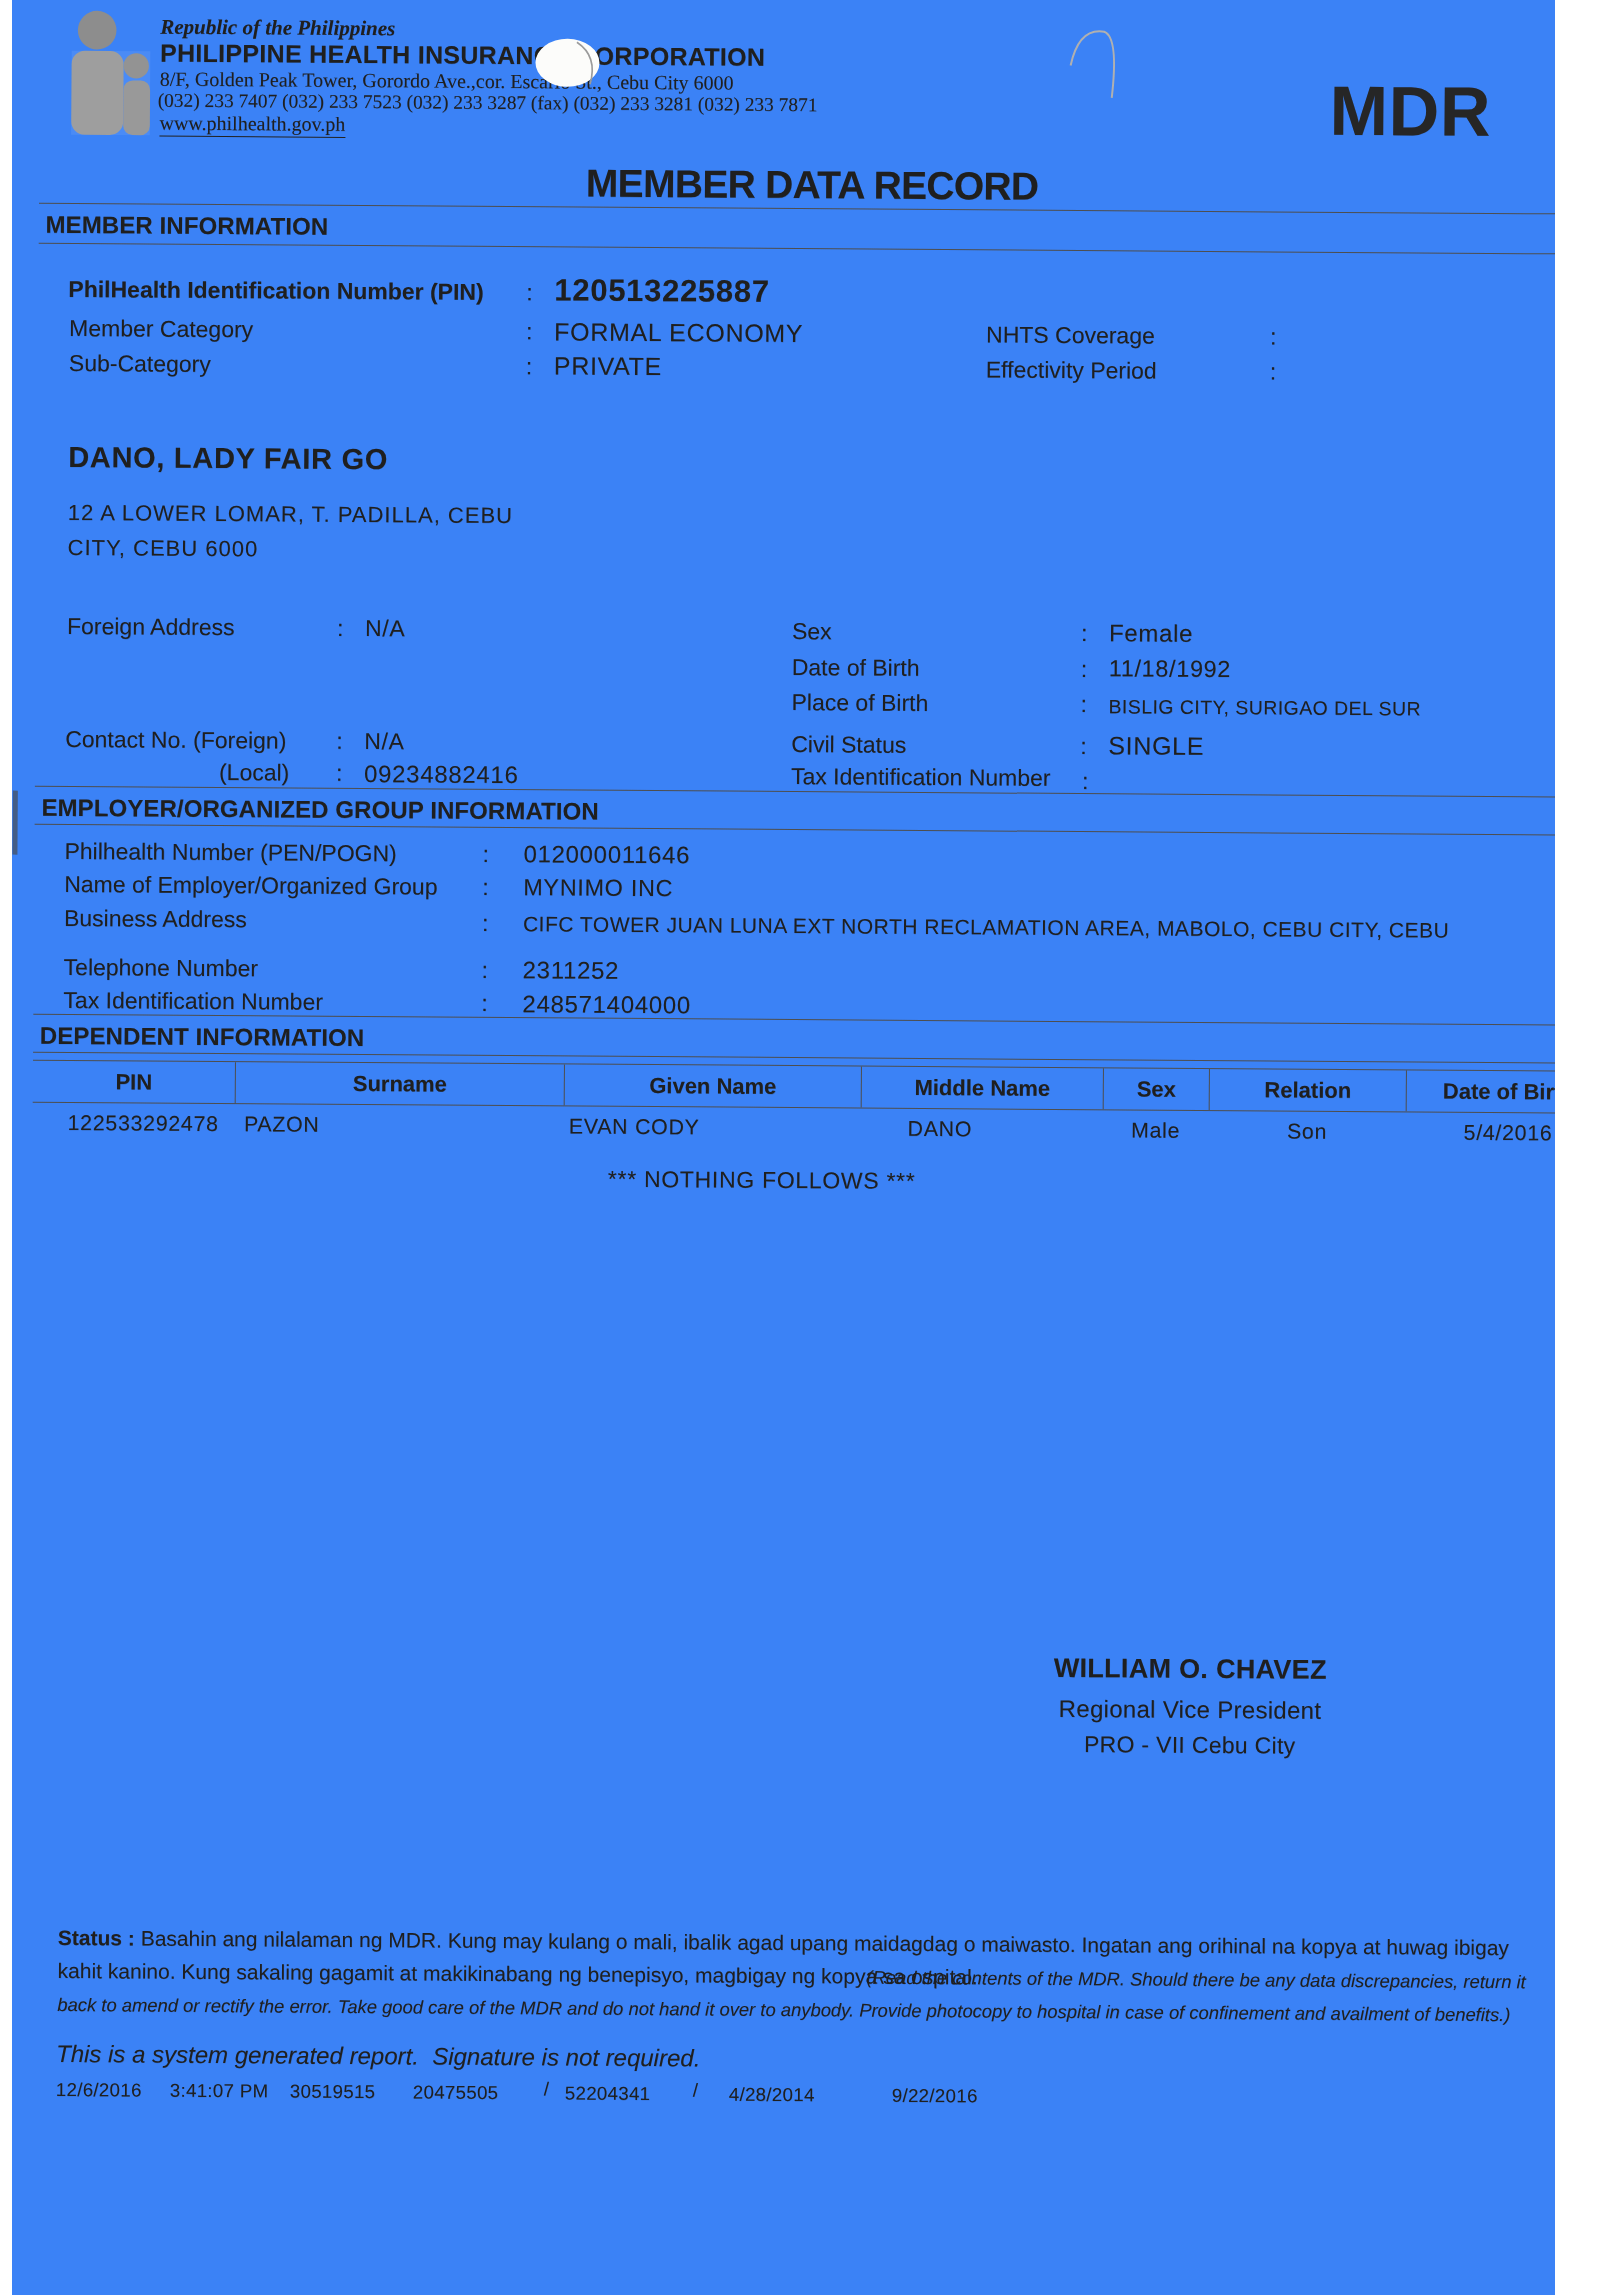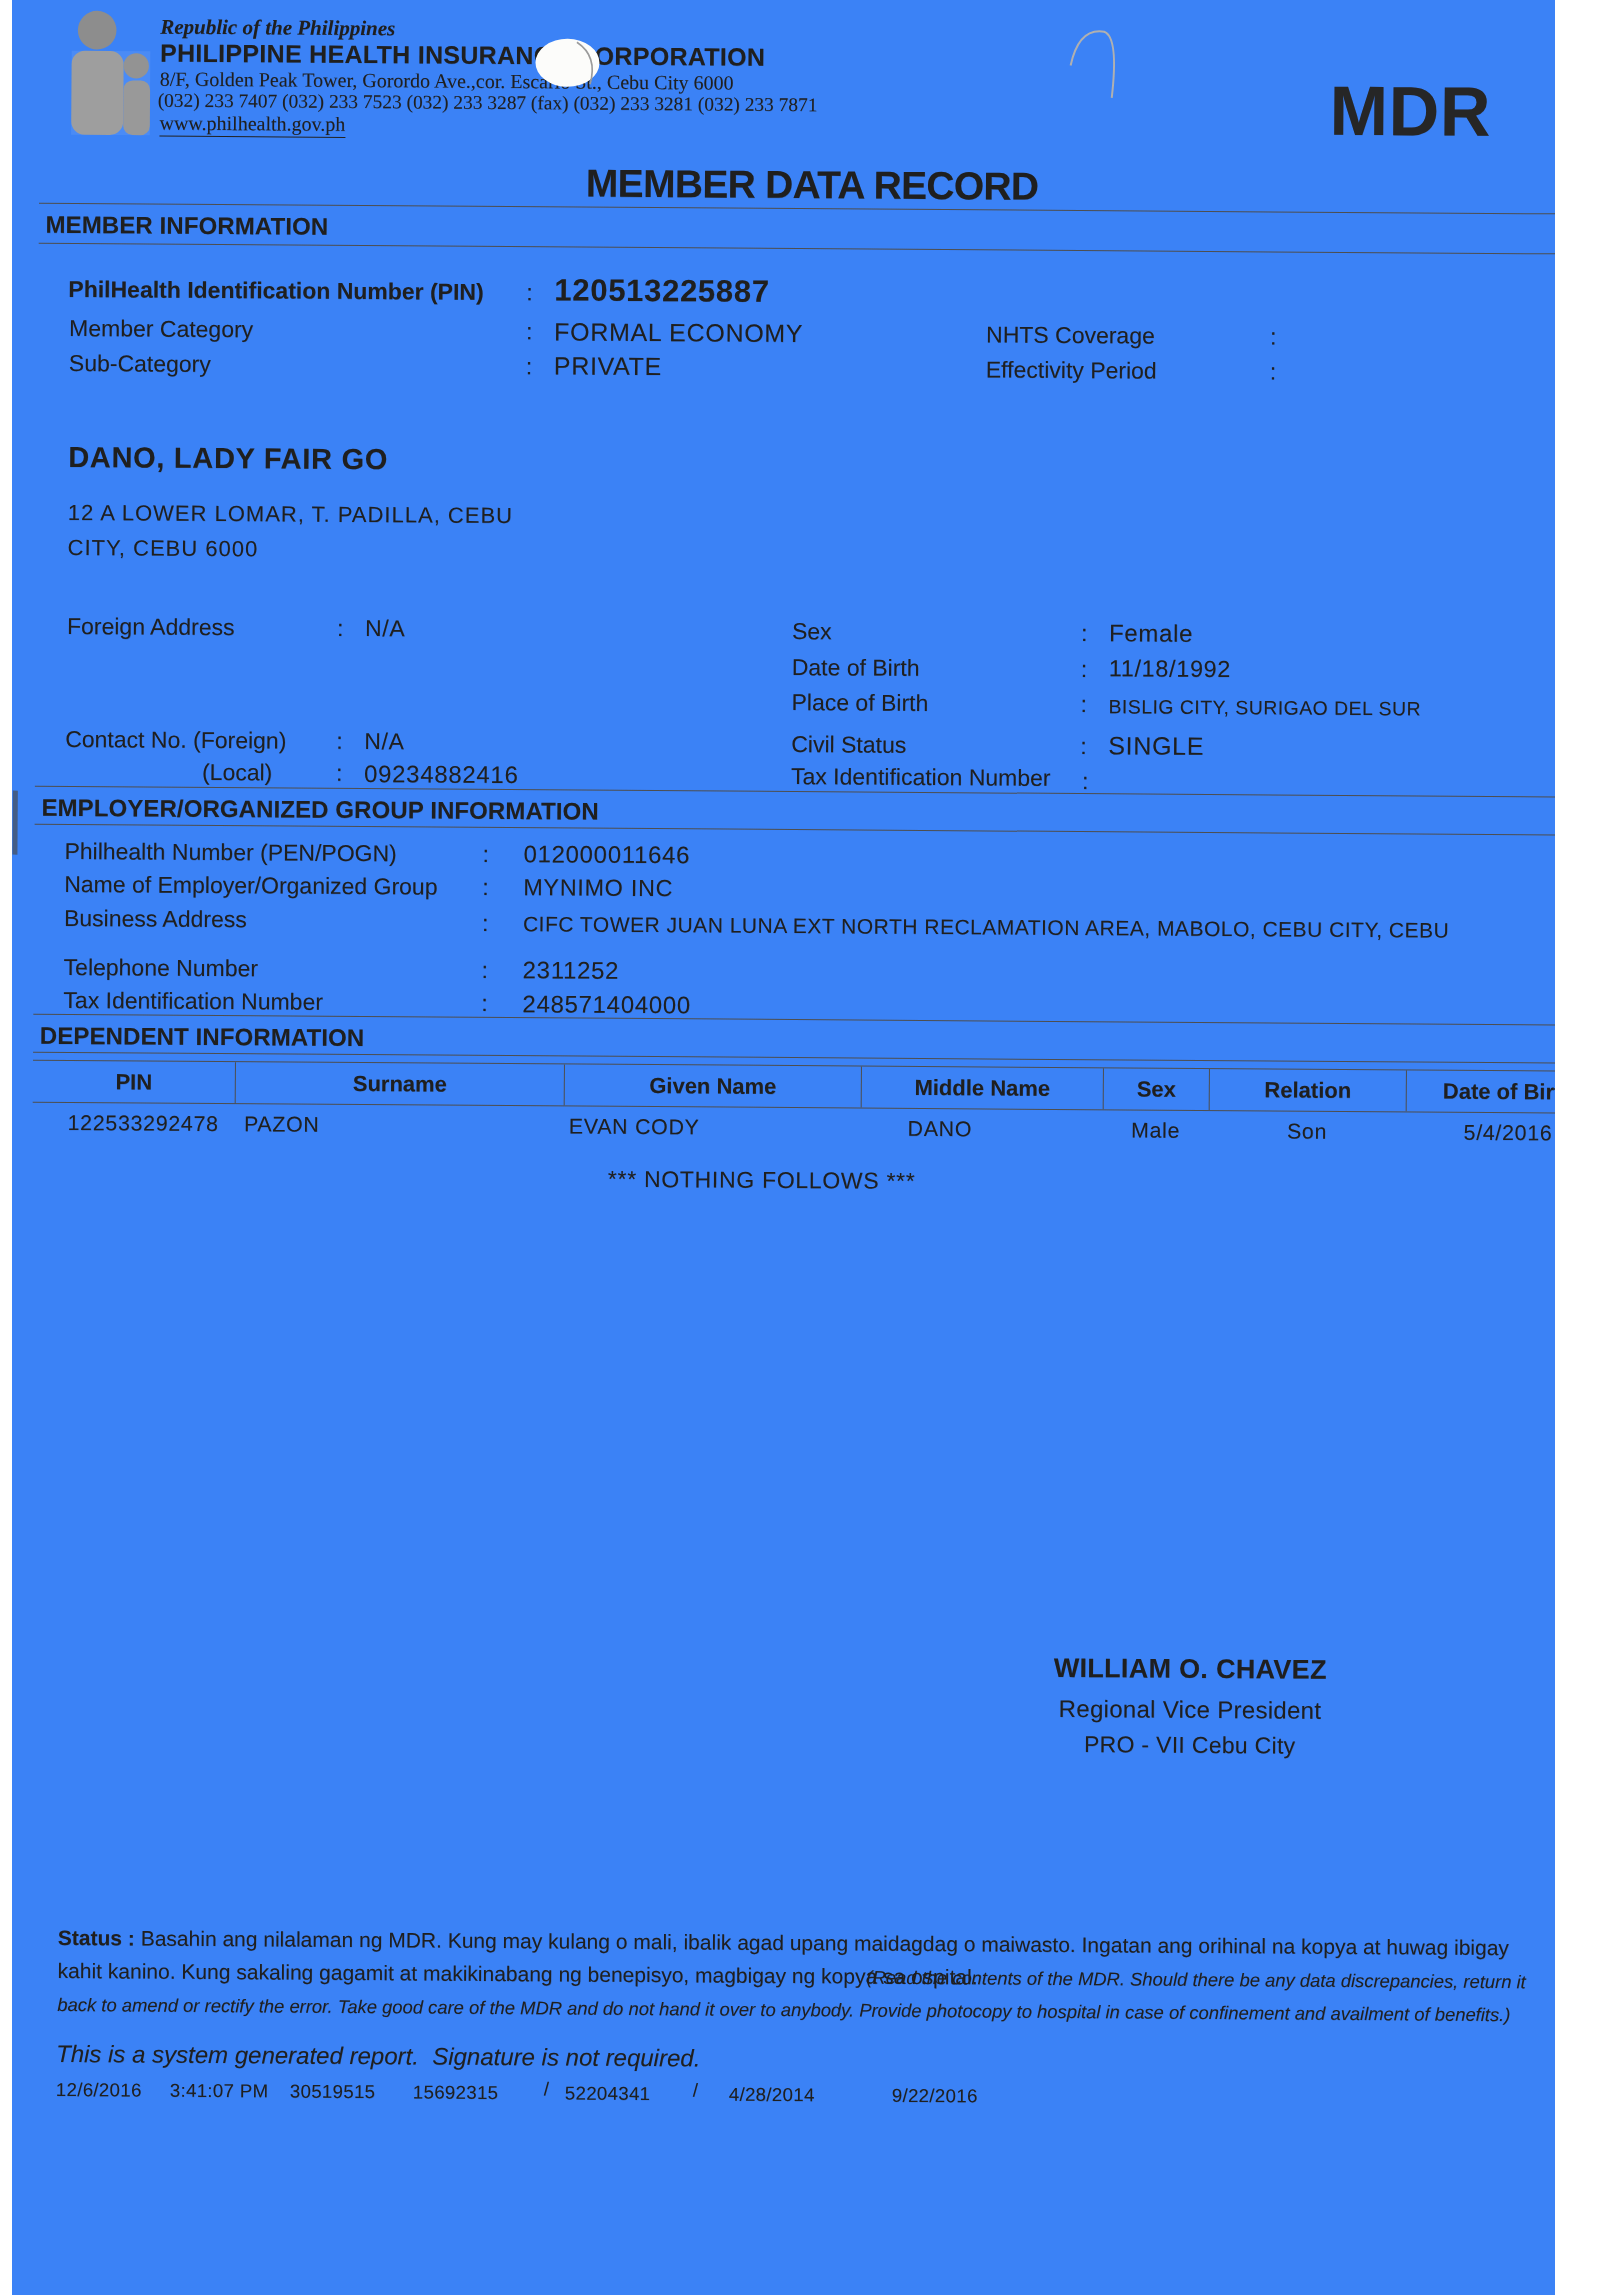--- a/index.html
+++ b/index.html
@@ -141,21 +141,21 @@
     <div class="abs val" style="left:1095px;top:653px;font-size:23.4px;">11/18/1992</div>
 
     <div class="abs lbl" style="left:778px;top:689px;">Place of Birth</div>
     <div class="abs c" style="left:1067px;top:689px;"></div>
     <div class="abs valsm" style="left:1095px;top:693px;">BISLIG CITY, SURIGAO DEL SUR</div>
 
     <div class="abs lbl" style="left:52px;top:731px;">Contact No. (Foreign)</div>
     <div class="abs c" style="left:323px;top:731px;"></div>
     <div class="abs val" style="left:351px;top:731px;font-size:23px;">N/A</div>
 
-    <div class="abs lbl" style="left:189px;top:763px;">(Local)</div>
+    <div class="abs lbl" style="left:206px;top:763px;">(Local)</div>
     <div class="abs c" style="left:323px;top:763px;"></div>
     <div class="abs val" style="left:351px;top:763px;">09234882416</div>
 
     <div class="abs lbl" style="left:778px;top:731px;">Civil Status</div>
     <div class="abs c" style="left:1067px;top:731px;"></div>
     <div class="abs val" style="left:1095px;top:729px;font-size:25px;">SINGLE</div>
 
     <div class="abs lbl" style="left:778px;top:763px;">Tax Identification Number</div>
     <div class="abs c" style="left:1069px;top:766px;"></div>
     <div class="abs val" style="left:1095px;top:763px;"></div>
@@ -221,21 +221,21 @@
       <span class="paalala-label">Status :</span>
       <span>Basahin ang nilalaman ng MDR. Kung may kulang o mali, ibalik agad upang maidagdag o maiwasto. Ingatan ang orihinal na kopya at huwag ibigay kahit kanino. Kung sakaling gagamit at makikinabang ng benepisyo, magbigay ng kopya sa ospital.</span>
       <span class="paalala-en">(Read the contents of the MDR. Should there be any data discrepancies, return it back to amend or rectify the error. Take good care of the MDR and do not hand it over to anybody. Provide photocopy to hospital in case of confinement and availment of benefits.)</span>
     </div>
 
     <div class="abs sysnote">This is a system generated report.  Signature is not required.</div>
 
     <div class="abs meta" style="left:52px;">12/6/2016</div>
     <div class="abs meta" style="left:166px;">3:41:07 PM</div>
     <div class="abs meta" style="left:286px;">30519515</div>
-    <div class="abs meta" style="left:409px;">15692315</div>
+    <div class="abs meta" style="left:409px;">20475505</div>
     <div class="abs meta" style="left:540px;top:2080px;">/</div>
     <div class="abs meta" style="left:561px;">52204341</div>
     <div class="abs meta" style="left:689px;top:2080px;">/</div>
     <div class="abs meta" style="left:725px;">4/28/2014</div>
     <div class="abs meta" style="left:888px;">9/22/2016</div>
 
   </div>
 </div>
 
 

